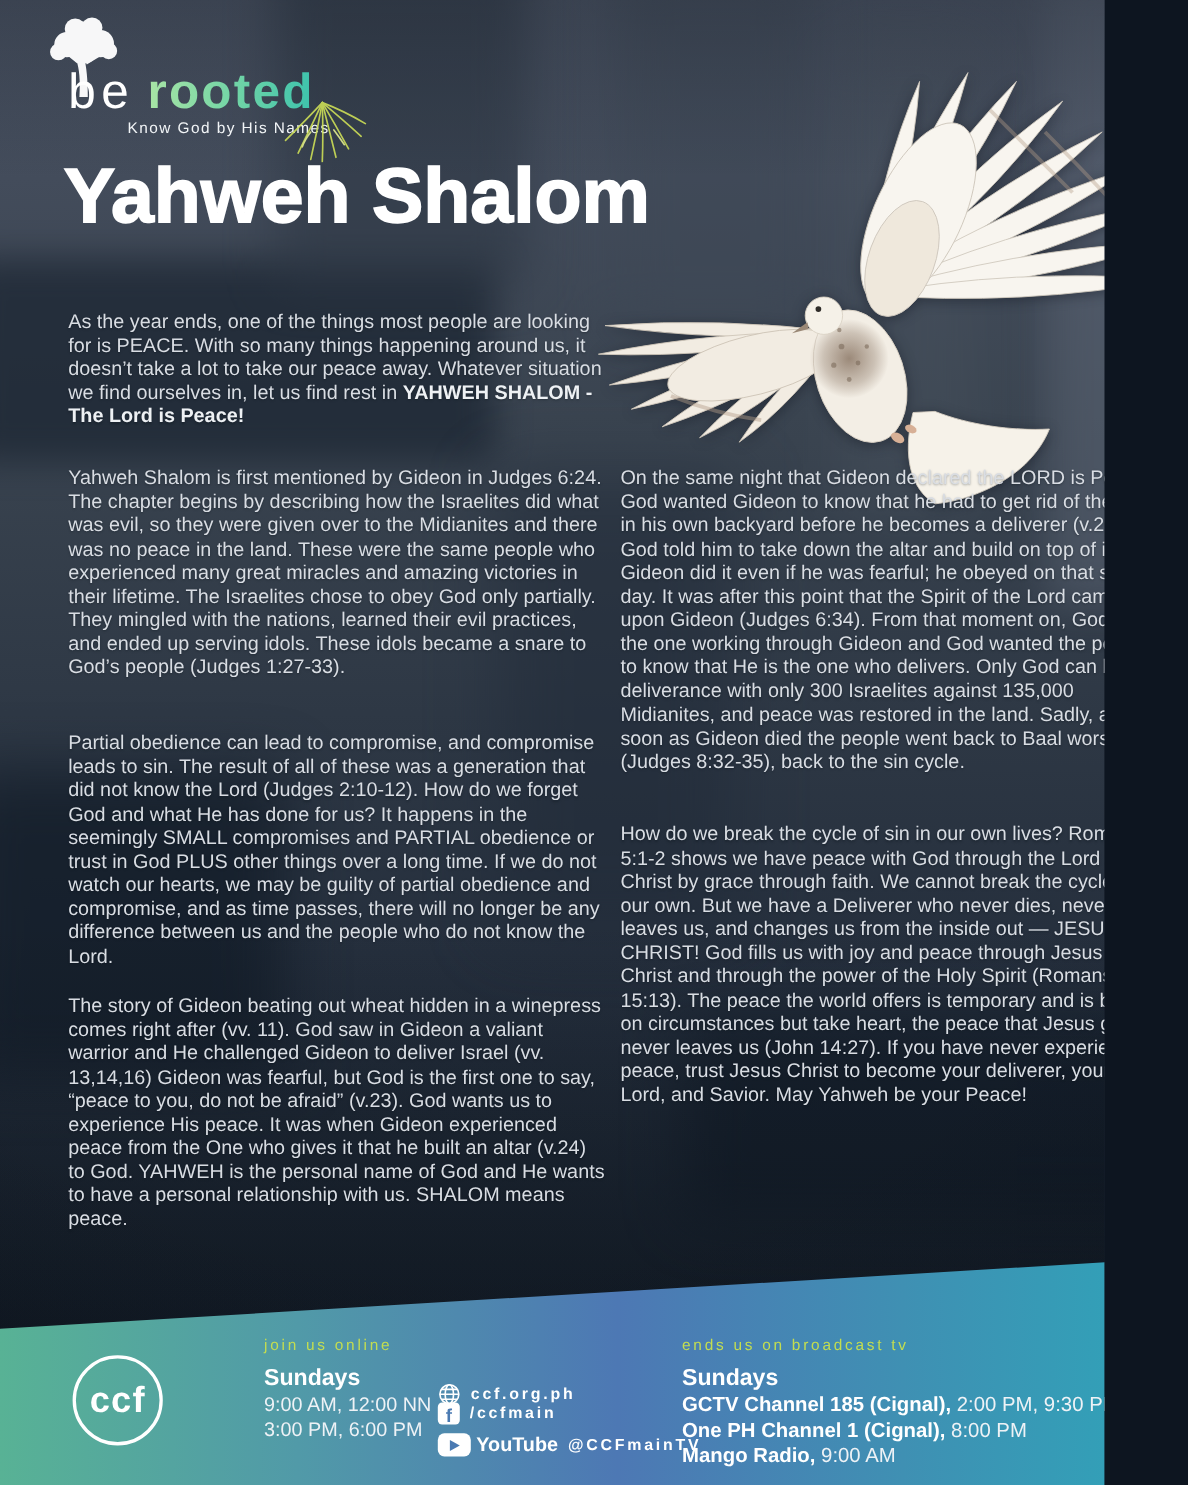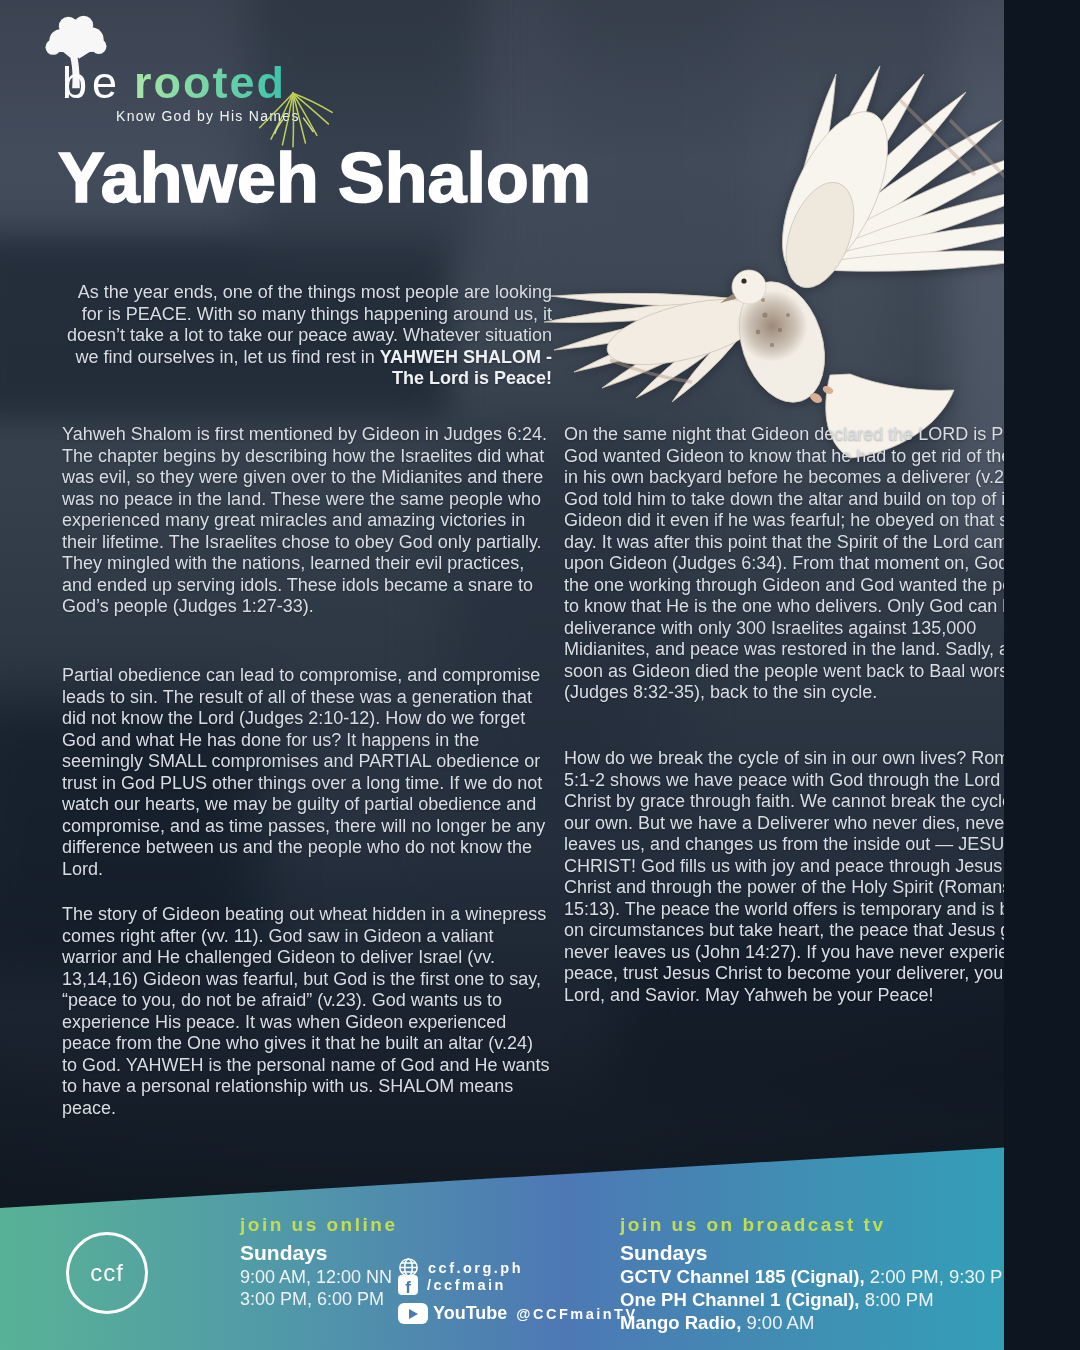--- a/index.html
+++ b/index.html
@@ -32,34 +32,34 @@
   .brand-roots{position:absolute;left:250px;top:90px;width:86px;height:62px;}
   
   .title{position:absolute;left:58px;top:143px;margin:0;font-size:70px;line-height:1;
          font-weight:700;color:#ffffff;letter-spacing:0px;-webkit-text-stroke:1.6px #ffffff;}
   .subtitle{position:absolute;left:63px;top:237px;font-size:23px;font-weight:700;
             letter-spacing:5px;color:#8cb6e2;}
   
   .para{position:absolute;width:490px;margin:0;font-size:18px;line-height:21.5px;
         color:#d9dde3;text-shadow:0 1px 2px rgba(10,16,24,.35);}
   .para b{color:#eef1f4;}
-  #p-intro{left:62px;top:282px;text-align:right;}
+  #p-intro{left:62px;top:282px;}
   #p-l2{left:62px;top:424px;}
   #p-l3{left:62px;top:665px;}
   #p-l4{left:62px;top:904px;}
   #p-r1{left:564px;top:424px;}
   #p-r2{left:564px;top:748px;}
   
   .footer{position:absolute;left:0;top:1140px;width:1080px;height:210px;
      background:linear-gradient(90deg,#58b295 0%,#519aa8 25%,#4d78b4 52%,#3f90b3 76%,#2ea5b9 100%);
      clip-path:polygon(0 68px,1080px 3px,1080px 210px,0 210px);color:#fff;}
   .ccf-logo{position:absolute;left:66px;top:92px;width:76px;height:76px;border:3.5px solid #fff;
      border-radius:50%;display:flex;align-items:center;justify-content:center;
-     font-size:24px;font-weight:400;letter-spacing:1px;}
-  .sec-heading{position:absolute;font-size:19px;font-weight:700;letter-spacing:2.5px;color:#c3dd50;}
+     font-size:33px;font-weight:700;letter-spacing:1px;}
+  .sec-heading{position:absolute;font-size:14px;font-weight:400;letter-spacing:2.5px;color:#c3dd50;}
   .h-online{left:240px;top:74px;}
   .h-tv{left:620px;top:74px;}
   .day{position:absolute;font-size:21px;font-weight:700;}
   .day-online{left:240px;top:101px;}
   .day-tv{left:620px;top:101px;}
   .time-line{position:absolute;left:240px;font-size:18px;color:#eef2f6;}
   .t1{top:127px;} .t2{top:149px;}
   .link-row{position:absolute;left:398px;display:flex;align-items:center;gap:9px;}
   .lr1{top:117px;} .lr2{top:135px;} .lr3{top:163px;}
   .link-label{font-size:14.5px;font-weight:700;letter-spacing:2.5px;}
@@ -223,20 +223,20 @@
     <div class="link-row lr3">
       <span class="yt-badge">
         <span class="yt-box">
             <span class="yt-tri"></span>
           </span>
         <span class="yt-word">YouTube</span>
       </span>
       <span class="link-label">@CCFmainTV</span>
     </div>
 
-    <div class="sec-heading h-tv">join us on broadcast tv</div>
+    <div class="sec-heading h-tv">ends us on broadcast tv</div>
     <div class="day day-tv">Sundays</div>
     <div class="tv-line tv1"><b>GCTV Channel 185 (Cignal),</b><span> 2:00 PM, 9:30 PM, 10:30 PM</span></div>
     <div class="tv-line tv2"><b>One PH Channel 1 (Cignal),</b><span> 8:00 PM</span></div>
     <div class="tv-line tv3"><b>Mango Radio,</b><span> 9:00 AM</span></div>
   </div>
 
 </div>
 
 </body></html>

